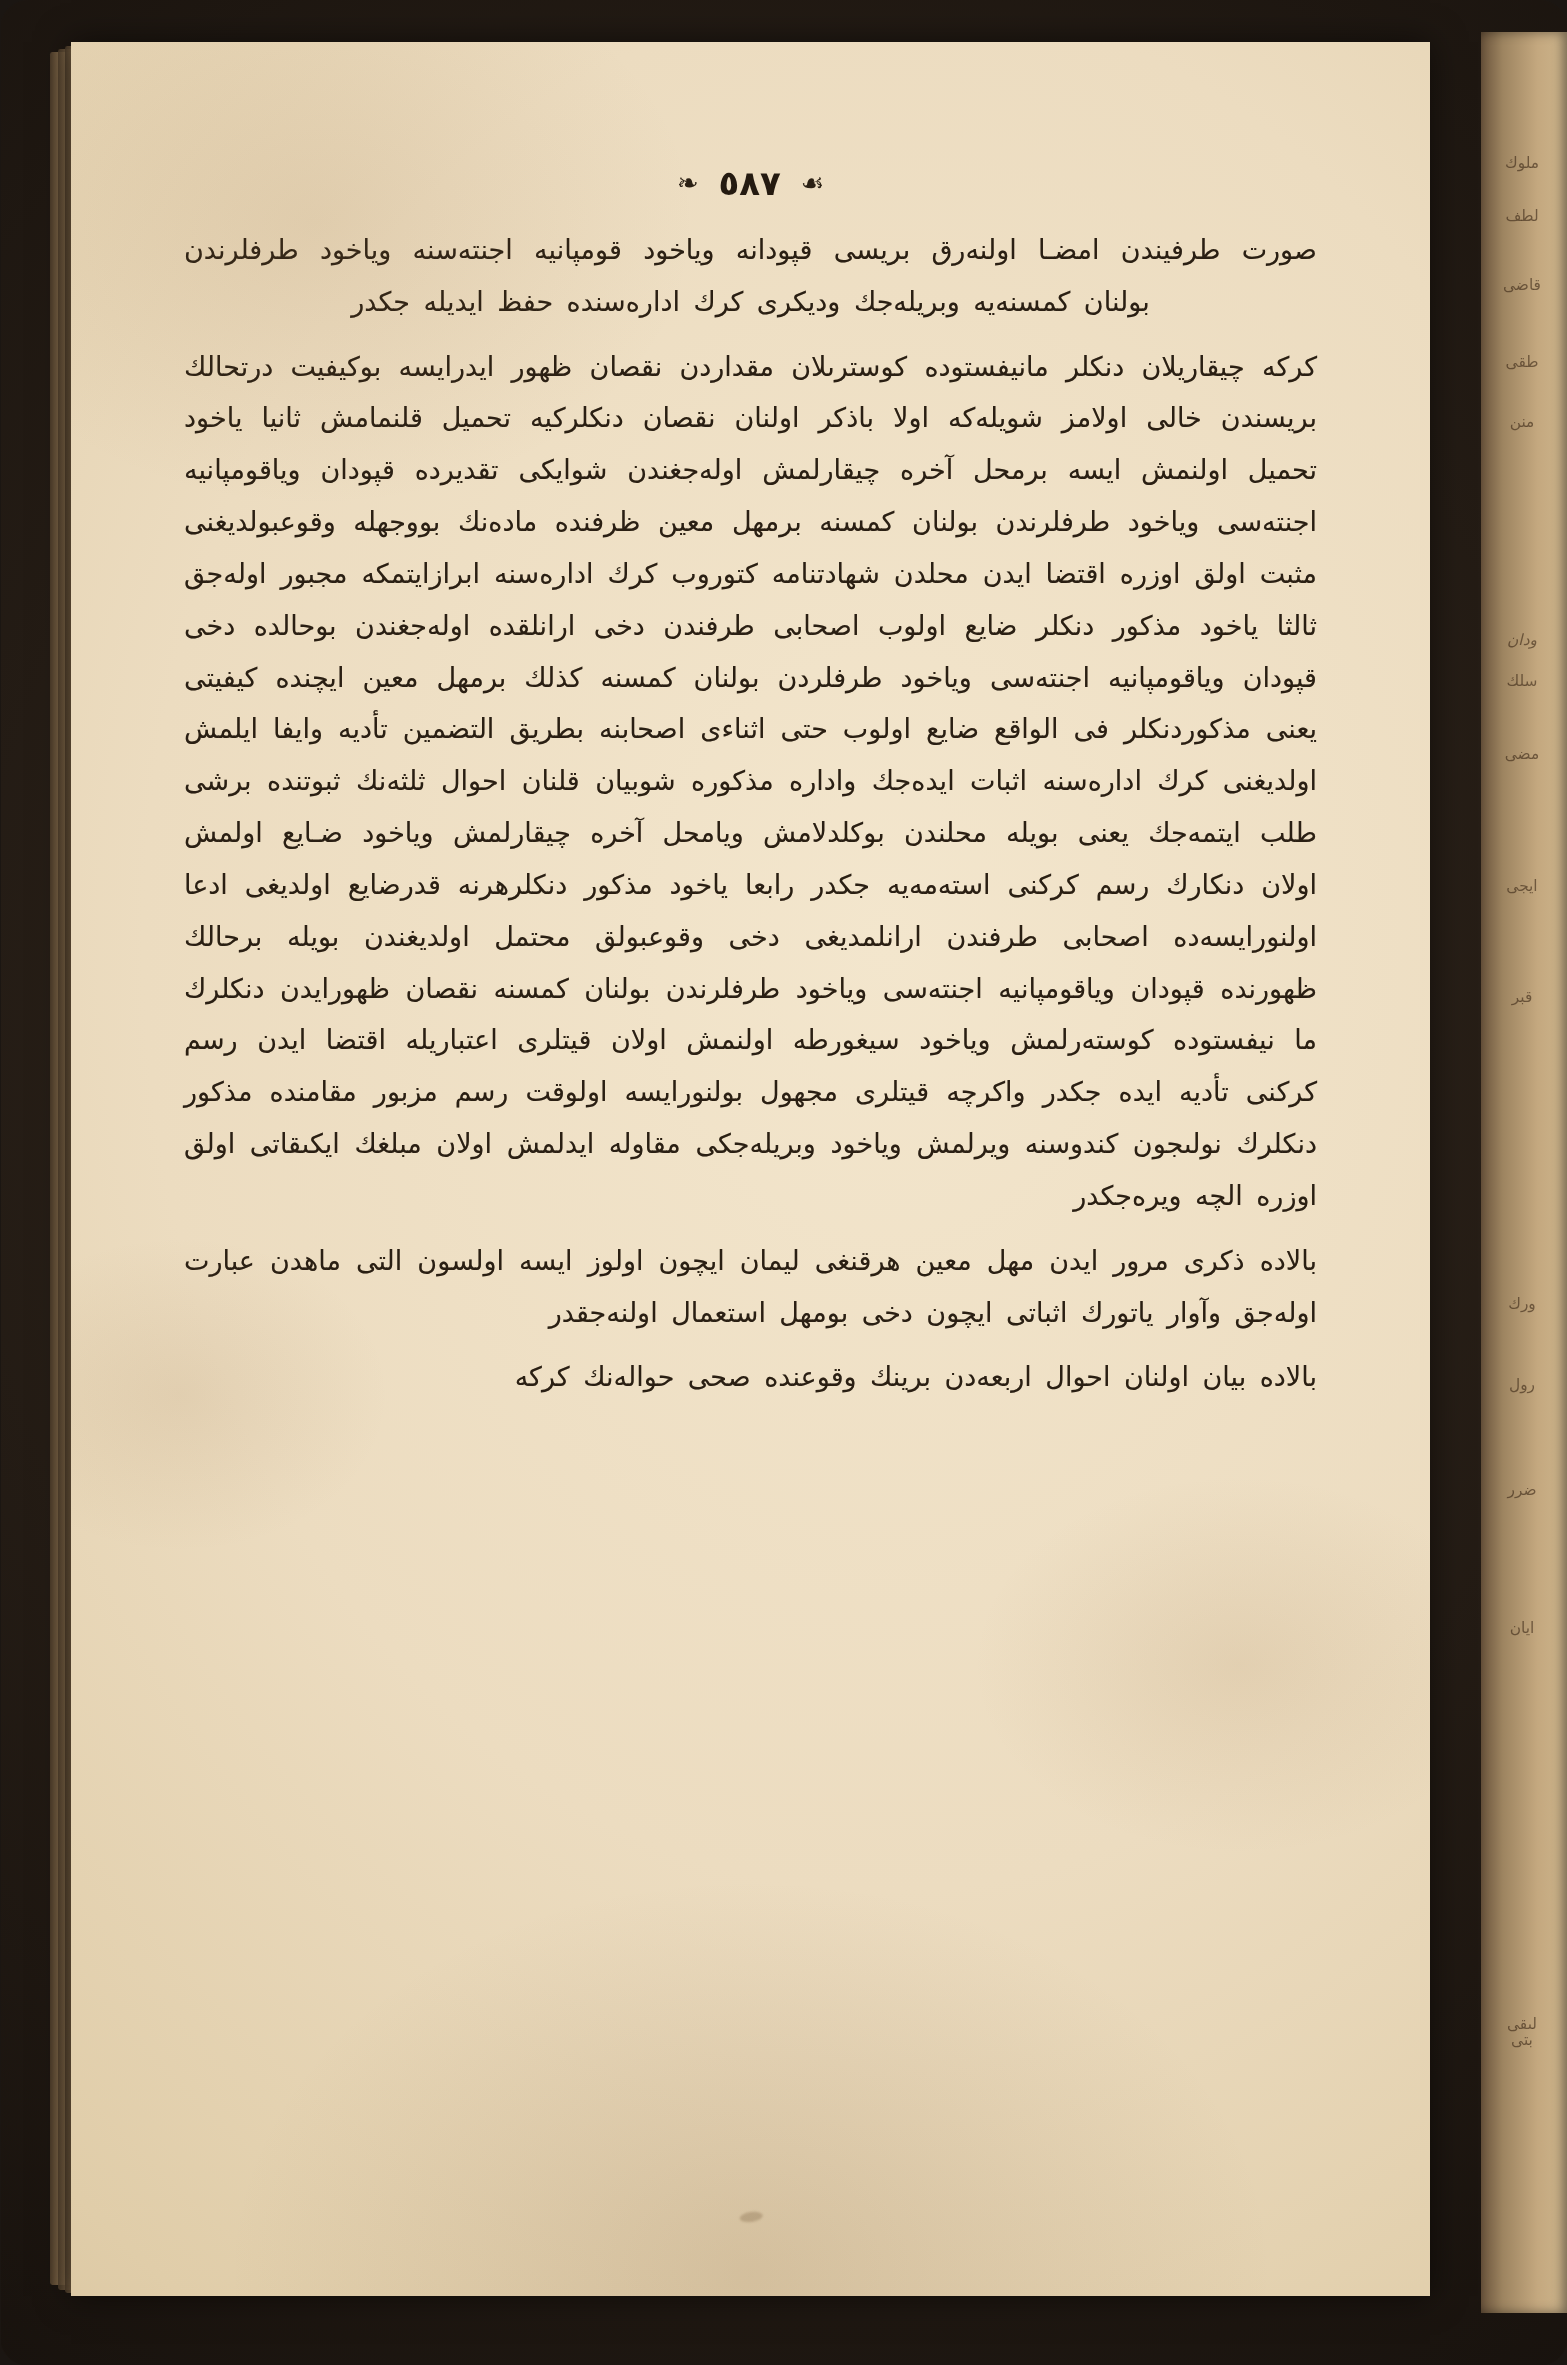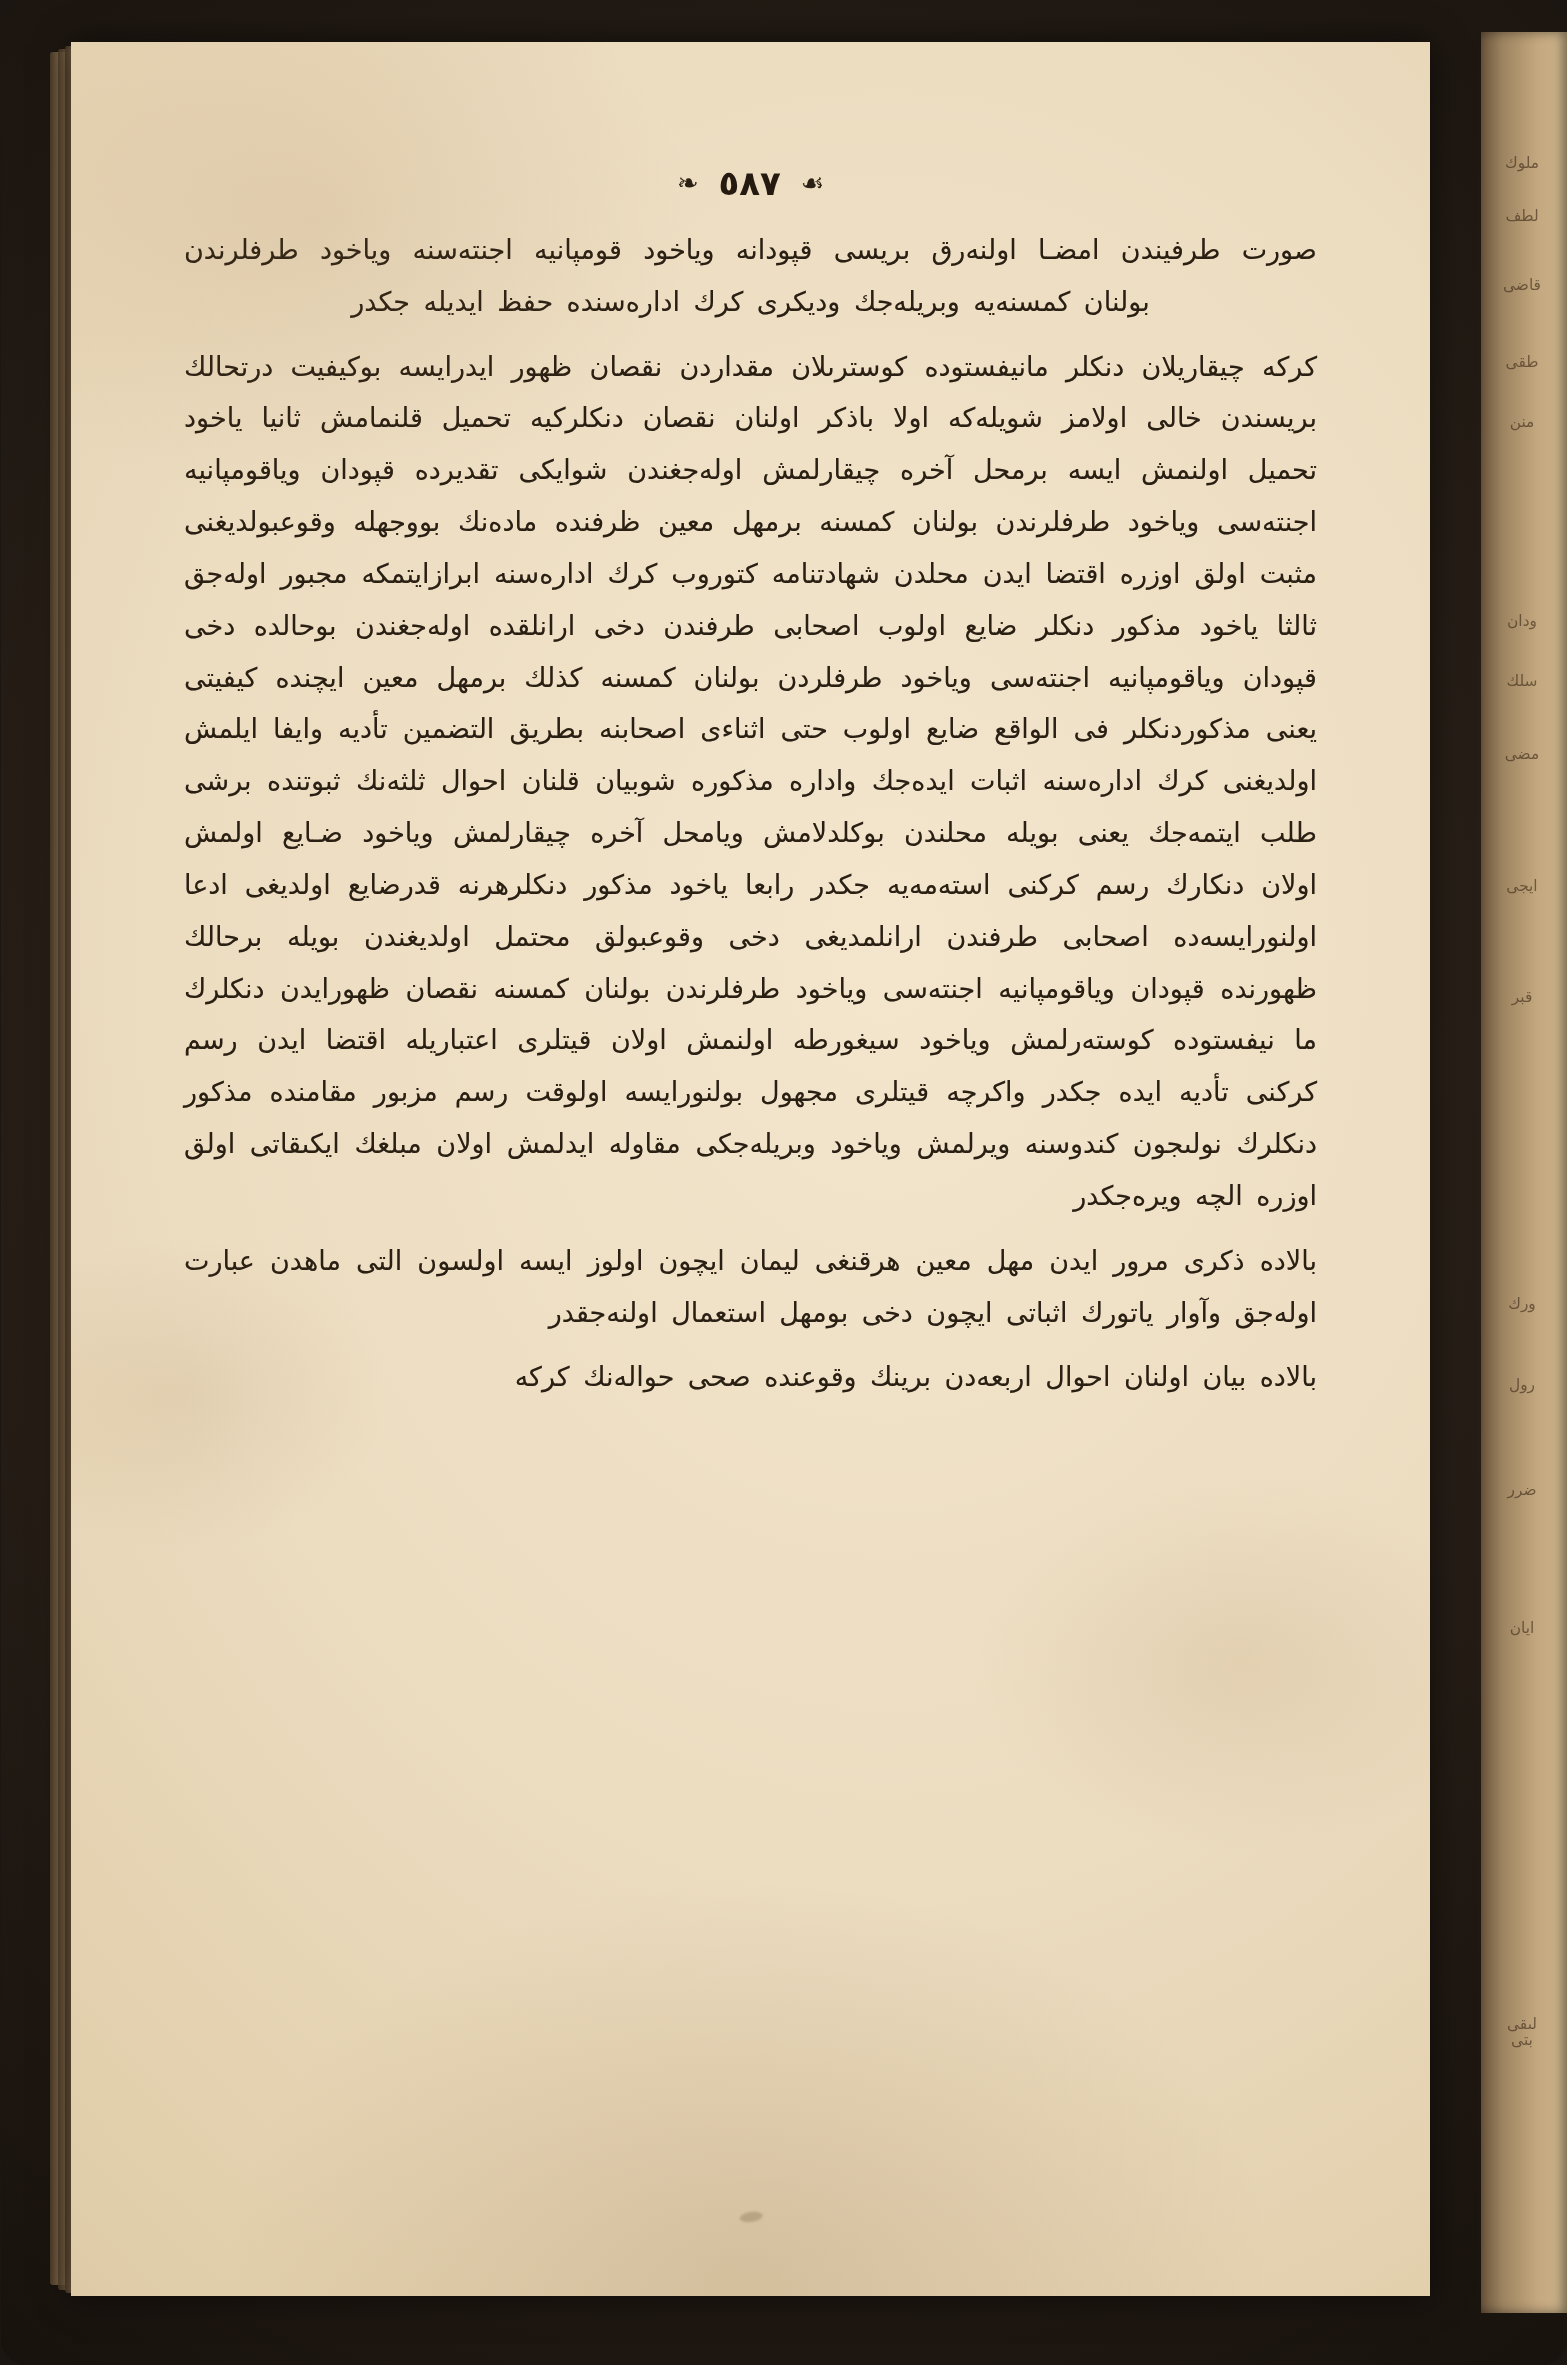--- a/index.html
+++ b/index.html
@@ -159,21 +159,21 @@
 <body>
 
 <div class="scan">
 
   <div class="next-page">
     <div class="marg" style="top:121px;">ملوك</div>
     <div class="marg" style="top:174px;">لطف</div>
     <div class="marg" style="top:243px;margin-left:48px;">قاضى</div>
     <div class="marg" style="top:320px;">طقى</div>
     <div class="marg" style="top:380px;">منن</div>
-    <div class="marg" style="top:579px;">ودان</div>
+    <div class="marg" style="top:598px;font-style:italic;">ودان</div>
     <div class="marg" style="top:639px;">سلك</div>
     <div class="marg" style="top:712px;">مضى</div>
     <div class="marg" style="top:844px;">ايجى</div>
     <div class="marg" style="top:947px;margin-top:8px;">قبر</div>
     <div class="marg" style="top:1262px;">ورك</div>
     <div class="marg" style="top:1343px;">رول</div>
     <div class="marg" style="top:1448px;">ضرر</div>
     <div class="marg" style="top:1586px;">ايان</div>
     <div class="marg" style="top:1982px;">لىقى</div>
     <div class="marg" style="top:1998px;">بتى</div>

